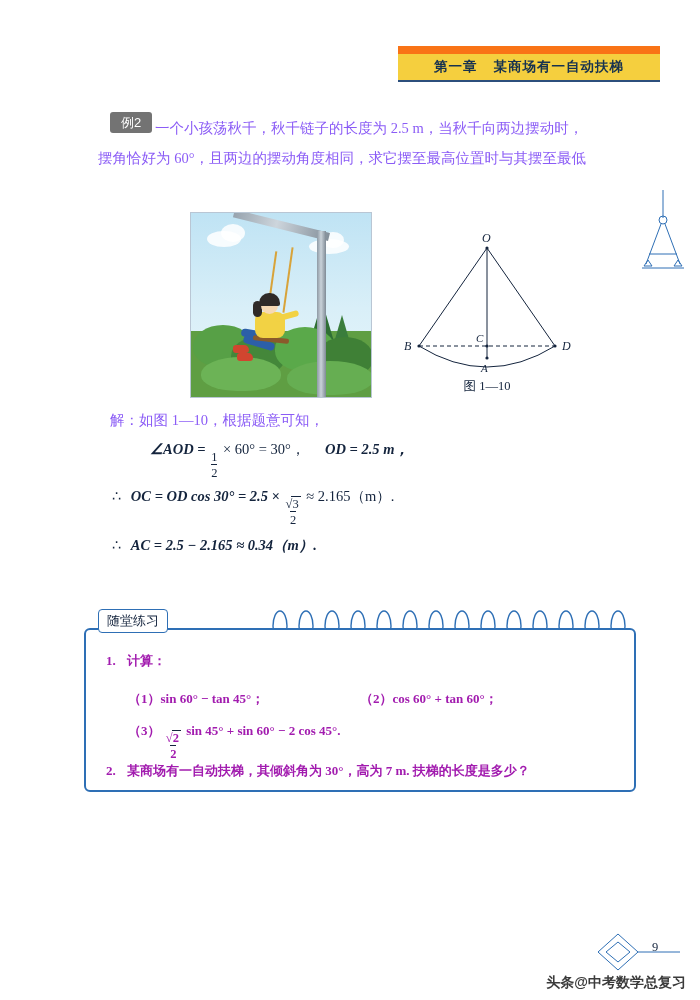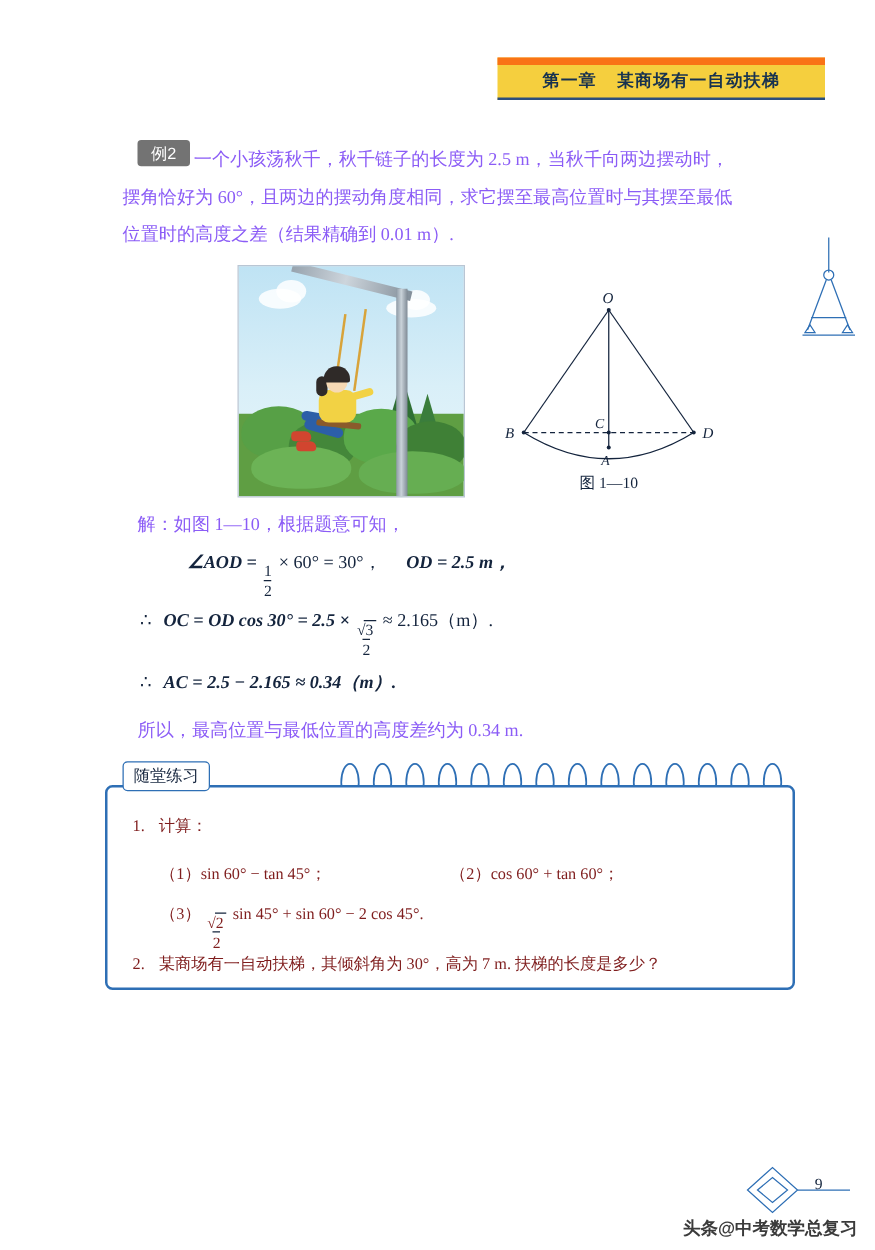--- a/index.html
+++ b/index.html
@@ -22,21 +22,21 @@
   }
 
   
   .chapter-banner {
     position: absolute;
     left: 398px;
     top: 46px;
     width: 262px;
     height: 26px;
     background: #f5cf3e;
-    border-top: 6px solid #f97316;
+    border-top: 8px solid #f97316;
     border-bottom: 2px solid #2c4f7c;
     display: flex;
     align-items: center;
     justify-content: center;
   }
   .chapter-banner .btxt {
     font-size: 13.5px;
     letter-spacing: 1px;
     color: #17324f;
     font-family: "Liberation Sans", sans-serif;
@@ -267,21 +267,22 @@
     border: 1.6px solid #2e6fb5;
     border-radius: 4px;
     padding: 2px 8px;
     font-size: 13px;
     color: #14243d;
     font-family: "Liberation Sans", sans-serif;
   }
   .q {
     position: absolute;
     font-size: 13px;
-    color: #7f1d1d;
+    color: #a21caf;
+    font-weight: bold;
   }
   #q1 { left: 106px; top: 652px; }
   #q1a { left: 128px; top: 690px; }
   #q1b { left: 360px; top: 690px; }
   #q1c { left: 128px; top: 722px; }
   #q2 { left: 106px; top: 762px; }
 
   
   .compass {
     position: absolute;
@@ -337,21 +338,20 @@
       <line x1="13" y1="66" x2="41" y2="66" stroke="#2e6fb5" stroke-width="1"></line>
       <path d="M8 78 L12 72 L16 78 Z" fill="none" stroke="#2e6fb5" stroke-width="1"></path>
       <path d="M38 78 L42 72 L46 78 Z" fill="none" stroke="#2e6fb5" stroke-width="1"></path>
       <line x1="6" y1="80" x2="48" y2="80" stroke="#2e6fb5" stroke-width="1"></line>
     </svg>
   </div>
 
   <div class="ex-tag">例2</div>
   <div class="body-text" id="ex-line1">一个小孩荡秋千，秋千链子的长度为 2.5 m，当秋千向两边摆动时，</div>
   <div class="body-text" id="ex-line2">摆角恰好为 60°，且两边的摆动角度相同，求它摆至最高位置时与其摆至最低</div>
-  <div class="body-text" id="ex-line3">位置时的高度之差（结果精确到 0.01 m）.</div>
 
   <div class="illus">
     <div class="cloud c1"></div>
     <div class="cloud c2"></div>
     <div class="cloud c3"></div>
     <div class="cloud c4"></div>
     <div class="ground"></div>
     <div class="tree t1"></div>
     <div class="tree t2"></div>
     <div class="bush b1"></div>
@@ -418,21 +418,20 @@
       <span class="den">2</span>
     </span>
     <span>≈ 2.165（m）.</span>
   </div>
 
   <div class="math" id="sol-line4">
     <span class="therefore">∴</span>
     <span class="bold-i">AC = 2.5 − 2.165 ≈ 0.34（m）.</span>
   </div>
 
-  <div class="body-text" id="sol-line5">所以，最高位置与最低位置的高度差约为 0.34 m.</div>
 
   <div class="spiral-strip">
     <svg width="548" height="42" viewBox="0 0 548 42">
       <g stroke="#2e6fb5" stroke-width="1.4" fill="none">
         <ellipse cx="196" cy="20" rx="7" ry="15"></ellipse>
         <ellipse cx="222" cy="20" rx="7" ry="15"></ellipse>
         <ellipse cx="248" cy="20" rx="7" ry="15"></ellipse>
         <ellipse cx="274" cy="20" rx="7" ry="15"></ellipse>
         <ellipse cx="300" cy="20" rx="7" ry="15"></ellipse>
         <ellipse cx="326" cy="20" rx="7" ry="15"></ellipse>

